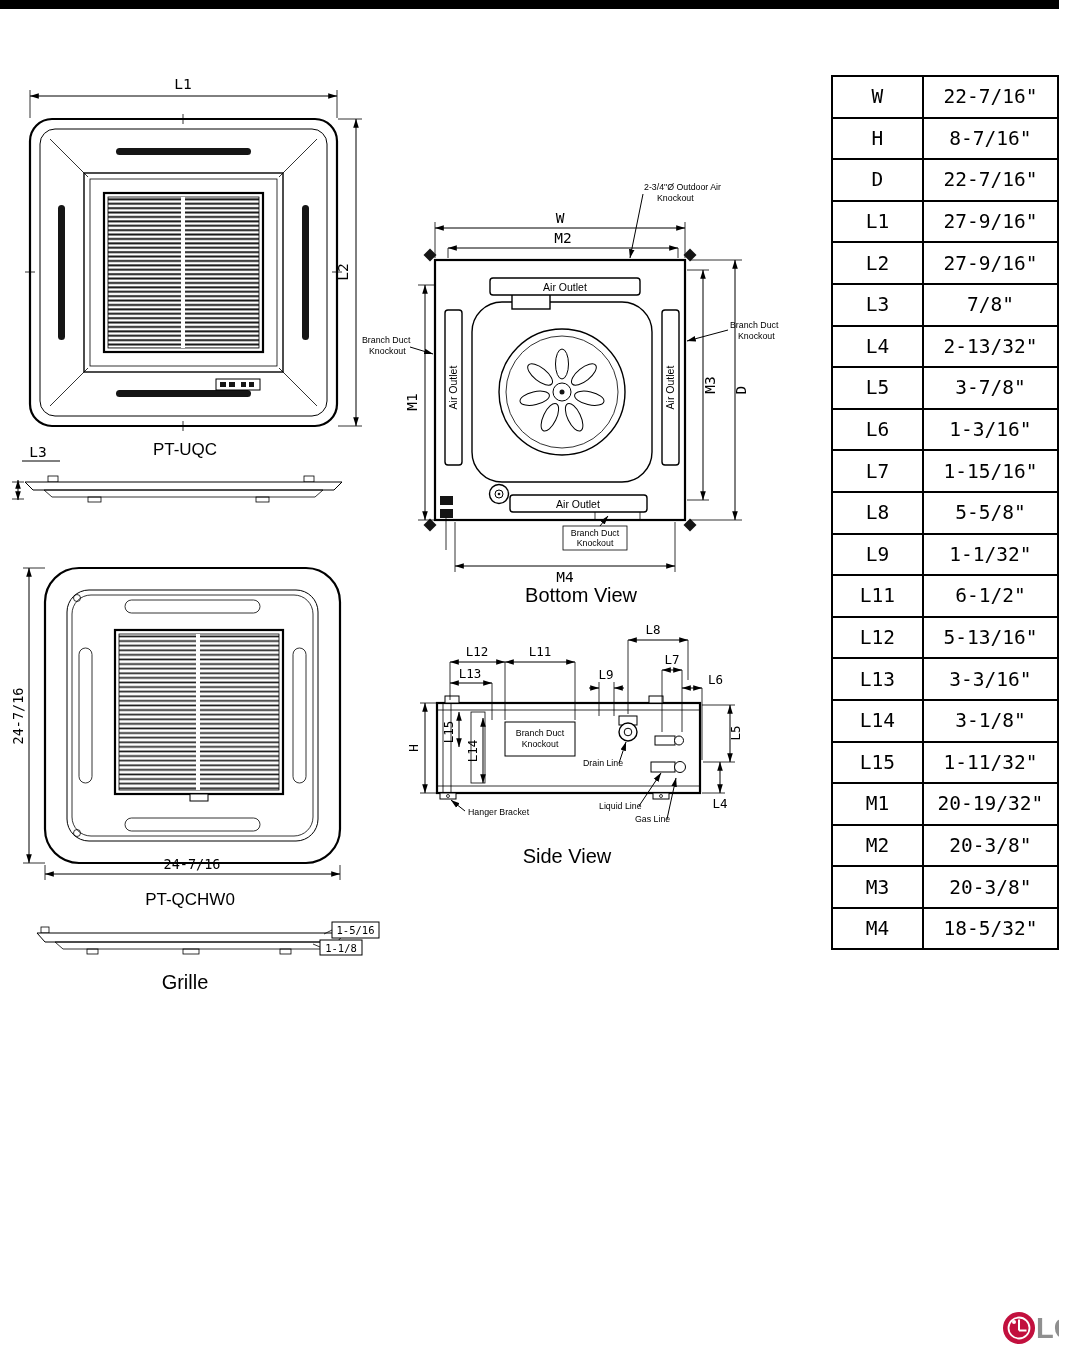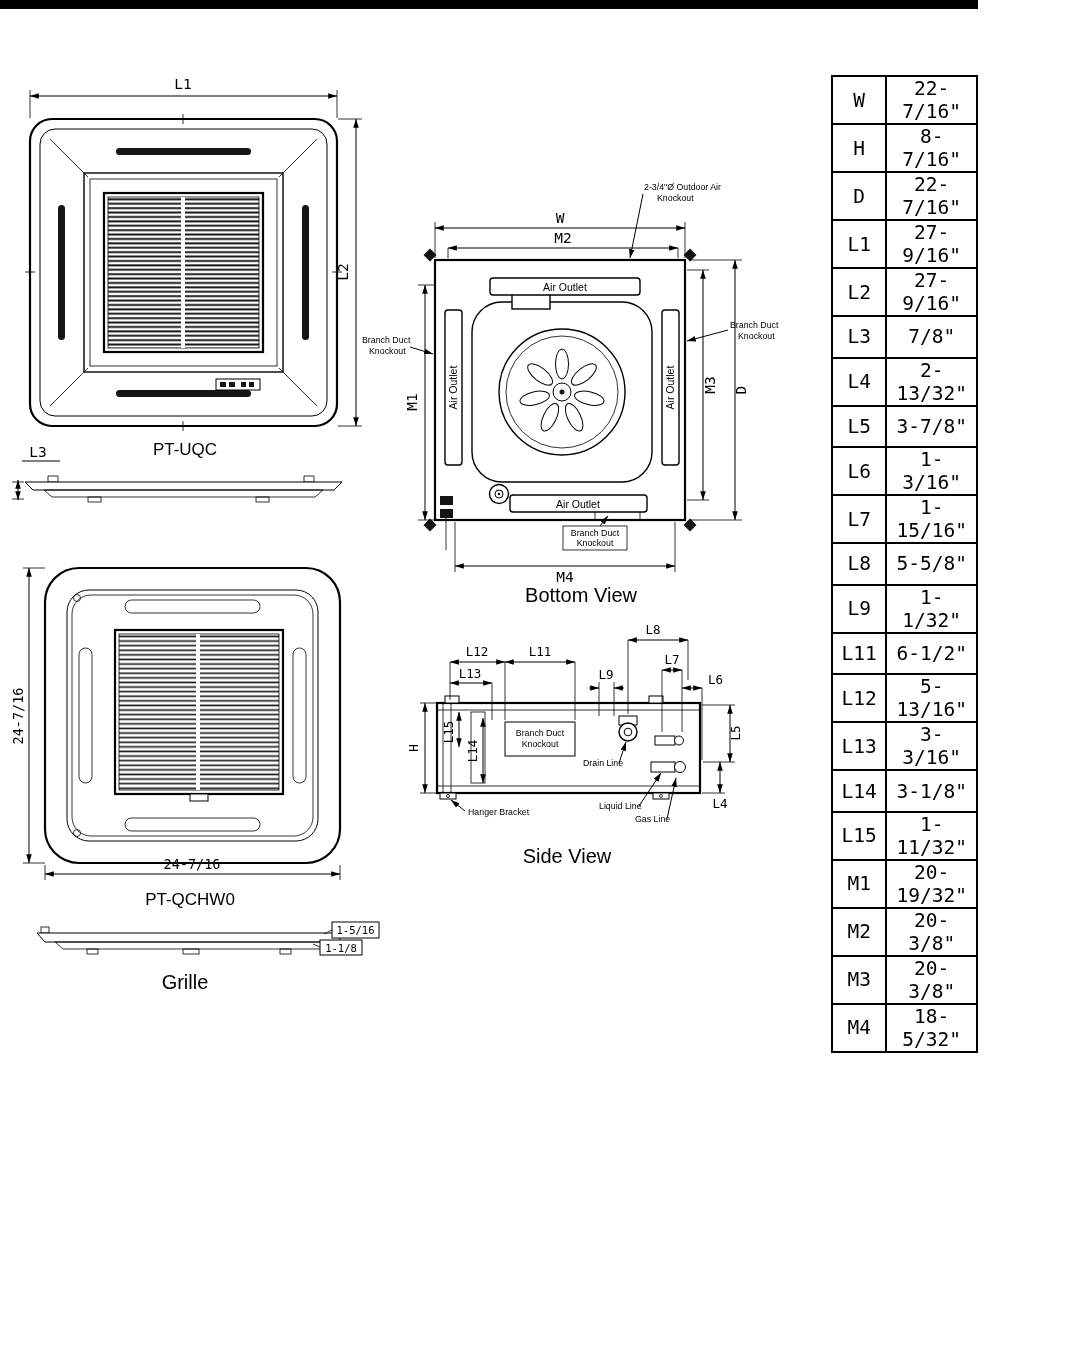--- a/index.html
+++ b/index.html
@@ -1,16 +1,16 @@
 <!DOCTYPE html>
 <html><head>
 <meta charset="utf-8">
 <style>
   html,body{margin:0;padding:0;background:#fff;}
-  .page{position:relative;width:978px;height:1353px;background:#fff;overflow:hidden;font-family:"Liberation Sans",sans-serif;}
+  .page{position:relative;width:1059px;height:1353px;background:#fff;overflow:hidden;font-family:"Liberation Sans",sans-serif;}
   .topbar{position:absolute;left:0;top:0;width:1081px;height:9px;background:#000;}
   .abs{position:absolute;}
   svg{display:block;overflow:visible;}
   svg text{fill:#000;}
   .ln{stroke:#000;stroke-width:1;fill:none;}
   .lnw{stroke:#000;stroke-width:1;fill:#fff;}
   .ln15{stroke:#000;stroke-width:1.4;fill:none;}
   .ln15w{stroke:#000;stroke-width:1.4;fill:#fff;}
   .ln2{stroke:#000;stroke-width:2.2;fill:none;}
   .ln2w{stroke:#000;stroke-width:2.2;fill:#fff;}

